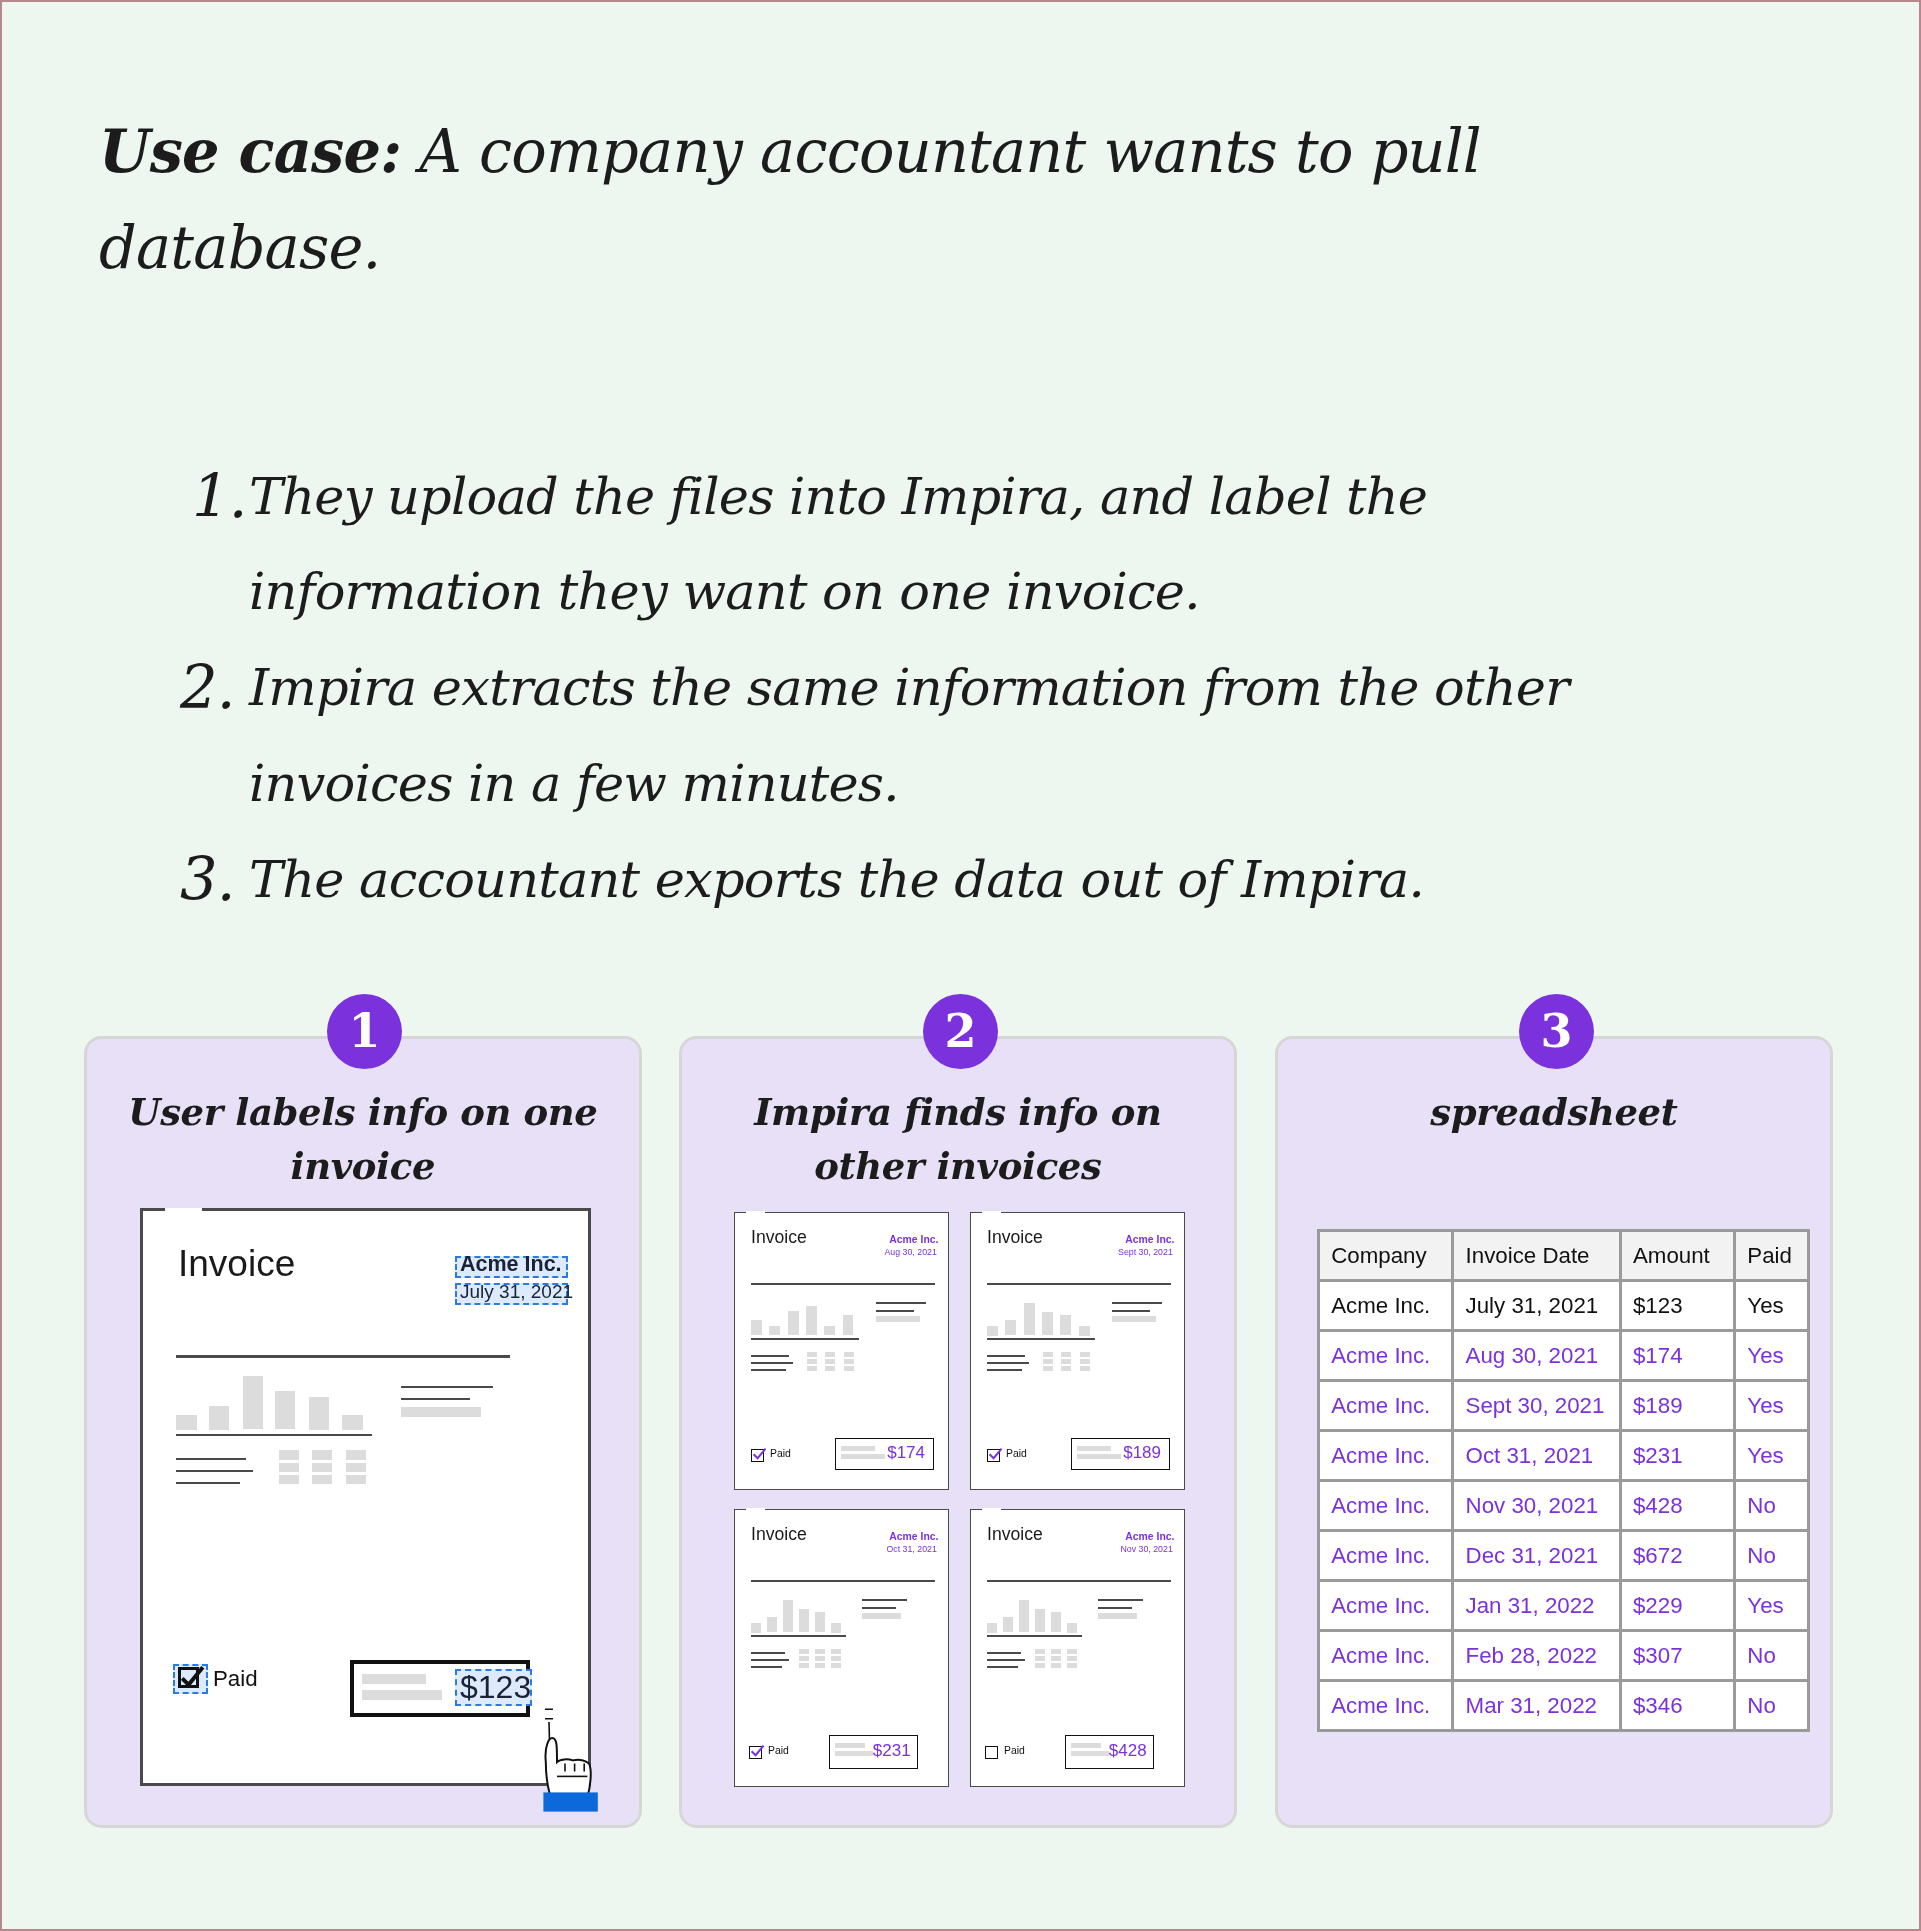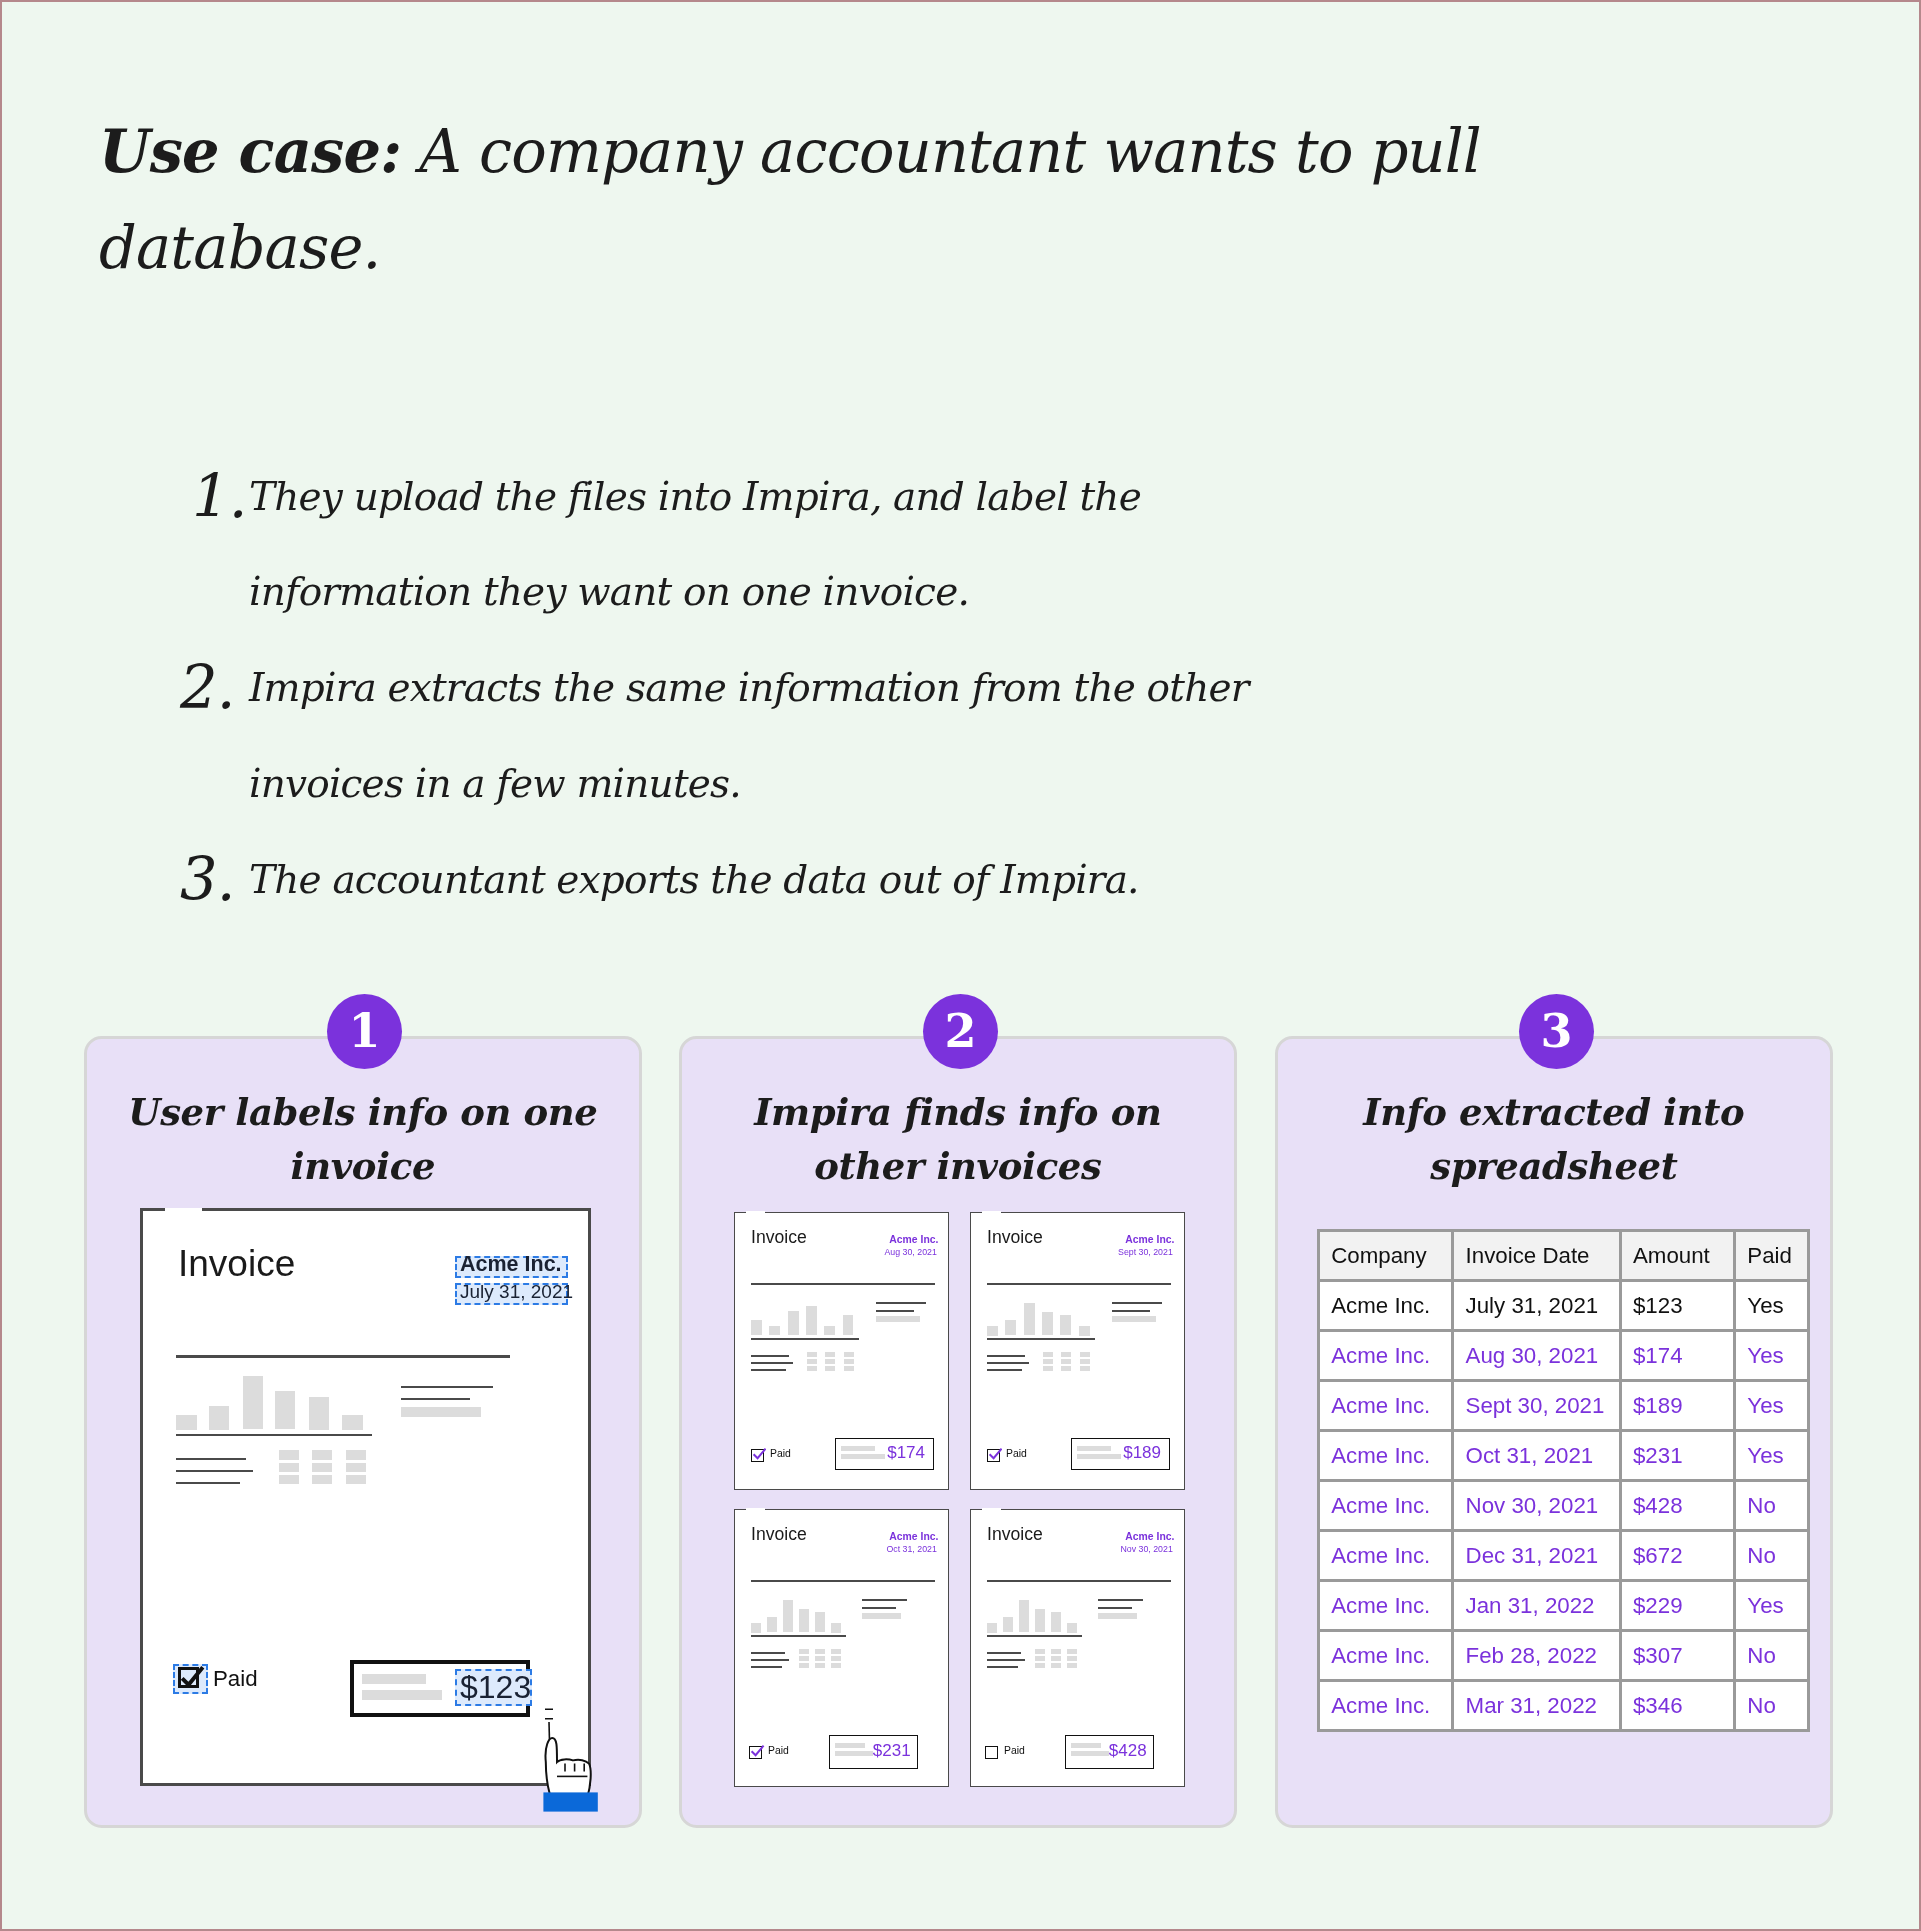--- a/index.html
+++ b/index.html
@@ -3,21 +3,21 @@
 <meta charset="utf-8">
 <style>
   html,body{margin:0;padding:0;}
   body{width:1922px;height:1931px;position:relative;overflow:hidden;background:#eef7ef;font-family:"DejaVu Serif",serif;}
   .frame{position:absolute;left:0;top:0;width:1917px;height:1927px;border:2.4px solid #b5888c;background:#eef7ef;}
   .serif{font-family:"DejaVu Serif","Liberation Serif",serif;color:#1c1c1c;font-style:italic;}
   .intro{position:absolute;left:99px;top:104px;width:1716px;font-size:59px;line-height:96px;letter-spacing:-0.8px;}
   .intro b{font-weight:bold;}
   .steps{position:absolute;left:0;top:0;}
   .step-num{position:absolute;font-size:59px;line-height:96px;letter-spacing:-0.8px;}
-  .step-line{position:absolute;font-size:39px;line-height:96px;letter-spacing:-0.8px;white-space:nowrap;}
+  .step-line{position:absolute;font-size:51px;line-height:96px;letter-spacing:-0.8px;white-space:nowrap;}
   .panel{position:absolute;top:1036px;width:558px;height:792px;background:#e8e0f7;border:3.2px solid #d6d6d6;border-radius:17.6px;box-sizing:border-box;}
   .badge{position:absolute;width:75px;height:75px;border-radius:50%;background:#7b32dc;color:#fff;font-family:"DejaVu Serif",serif;font-weight:bold;font-size:46px;line-height:75px;text-align:center;}
   .ptitle{position:absolute;width:558px;text-align:center;font-weight:bold;font-size:37px;line-height:54px;color:#1c1c1c;letter-spacing:-0.4px;}
   .sans{font-family:"Liberation Sans","DejaVu Sans",sans-serif;}
   
   .inv{position:absolute;background:#fff;border:3.2px solid #4a4a4a;box-sizing:border-box;}
   .tab-gap{position:absolute;top:-3.2px;height:3.2px;background:#fff;}
   .gray{position:absolute;background:#dcdcdc;}
   .line{position:absolute;background:#4a4a4a;}
   .hl{position:absolute;background:#ddeafc;border:2.4px dashed #2c7be5;box-sizing:border-box;}
@@ -260,21 +260,20 @@
   <div class="sans" style="position:absolute;left:33px;top:235px;font-size:10.4px;color:#111;">Paid</div>
   <div style="position:absolute;left:94px;top:225px;width:89px;height:34px;border:1.6px solid #111;box-sizing:border-box;">
     <div class="gray" style="left:4.8px;top:7.2px;width:30px;height:4.8px;"></div>
     <div class="gray" style="left:4.8px;top:15px;width:38px;height:4.8px;"></div>
     <div class="sans purple" style="position:absolute;right:6.4px;top:4.8px;font-size:17px;">$428</div>
   </div>
 </div>
 
 <div class="panel" style="left:1275px;">
   <div class="ptitle serif" style="left:-3.2px;top:46px;">
-    <div>Info extracted into</div>
     <div>spreadsheet</div>
   </div>
 </div>
 <div class="badge" style="left:1519px;top:994px;">3</div>
 
 <table class="sheet">
   <thead>
     <tr>
       <th style="width:109px;">Company</th>
       <th style="width:142px;">Invoice Date</th>

